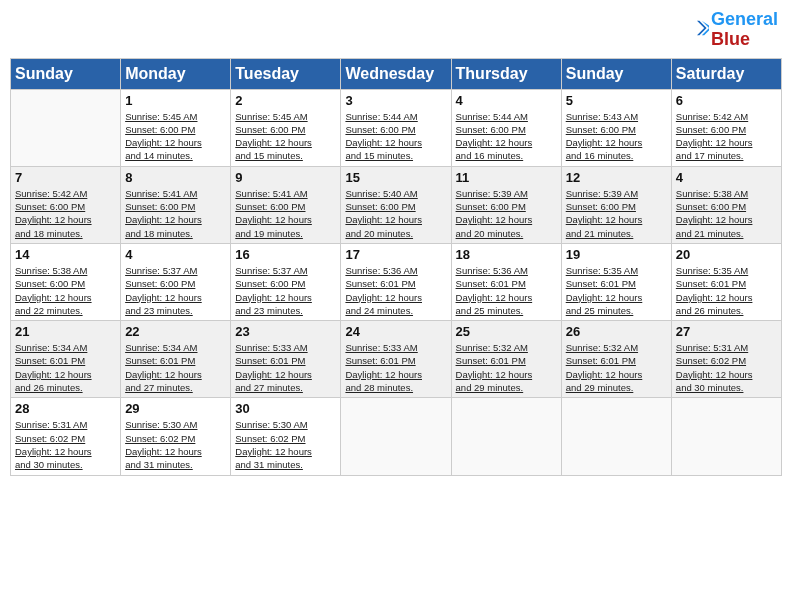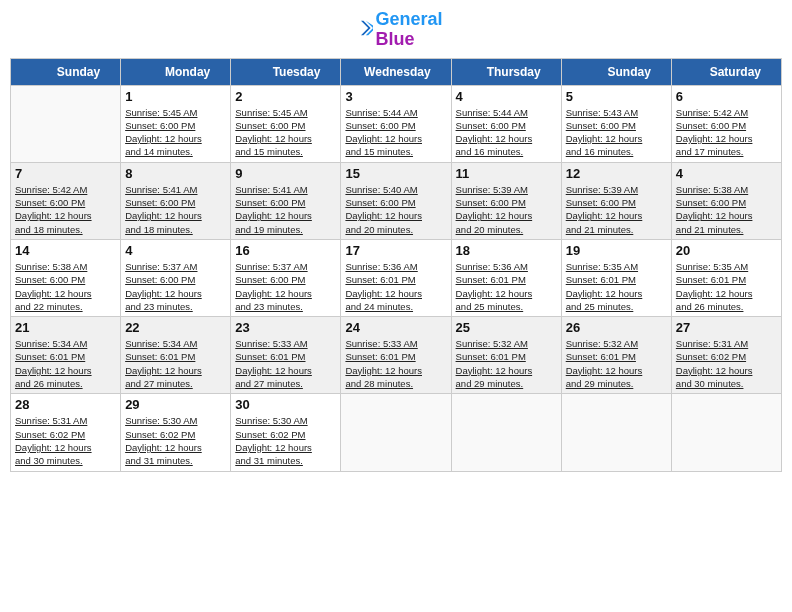--- a/index.html
+++ b/index.html
@@ -5,21 +5,21 @@
     * { box-sizing: border-box; margin: 0; padding: 0; }
     body {
       font-family: Arial, sans-serif;
       background: #fff;
       width: 792px;
       min-height: 612px;
       padding: 10px;
     }
     .header {
       display: flex;
-      justify-content: center;
+      justify-content: flex-end;
       align-items: flex-start;
       margin-bottom: 8px;
       padding: 0 4px;
     }
     .logo {
       display: flex;
       align-items: center;
       gap: 2px;
     }
     .logo-text {
@@ -49,23 +49,23 @@
       color: #333;
     }
     .calendar {
       width: 100%;
       border-collapse: collapse;
       font-size: 10px;
     }
     .calendar th {
       background: #2962A8;
       color: #fff;
-      padding: 6px 20px;
-      text-align: right;
-      font-size: 12px;
+      padding: 6px 4px;
+      text-align: left;
+      font-size: 16px;
       font-weight: bold;
       border: 1px solid #ccc;
     }
     .calendar td {
       vertical-align: top;
       border: 1px solid #ccc;
       padding: 3px 4px;
       width: 110px;
       min-height: 80px;
       background: #fff;
@@ -96,21 +96,21 @@
 <div class="header">
   <div class="logo">
     <div>
       <svg class="logo-icon" viewBox="0 0 40 32">
         <polygon points="28,4 40,16 28,28 32,28 40,20 40,16 40,12" fill="#2196F3"></polygon>
         <polygon points="20,4 32,16 20,28 24,28 36,16 24,4" fill="#1565C0"></polygon>
       </svg>
     </div>
     <div>
       <div class="logo-text">
-        <span>General</span><br><span style="color:#a21caf">Blue</span>
+        <span>General</span><br><span style="color:#b91c1c">Blue</span>
       </div>
     </div>
   </div>
   <div class="title-block">
     <div class="month-title"></div>
     <div class="location"></div>
   </div>
 </div>
 
 <table class="calendar">

